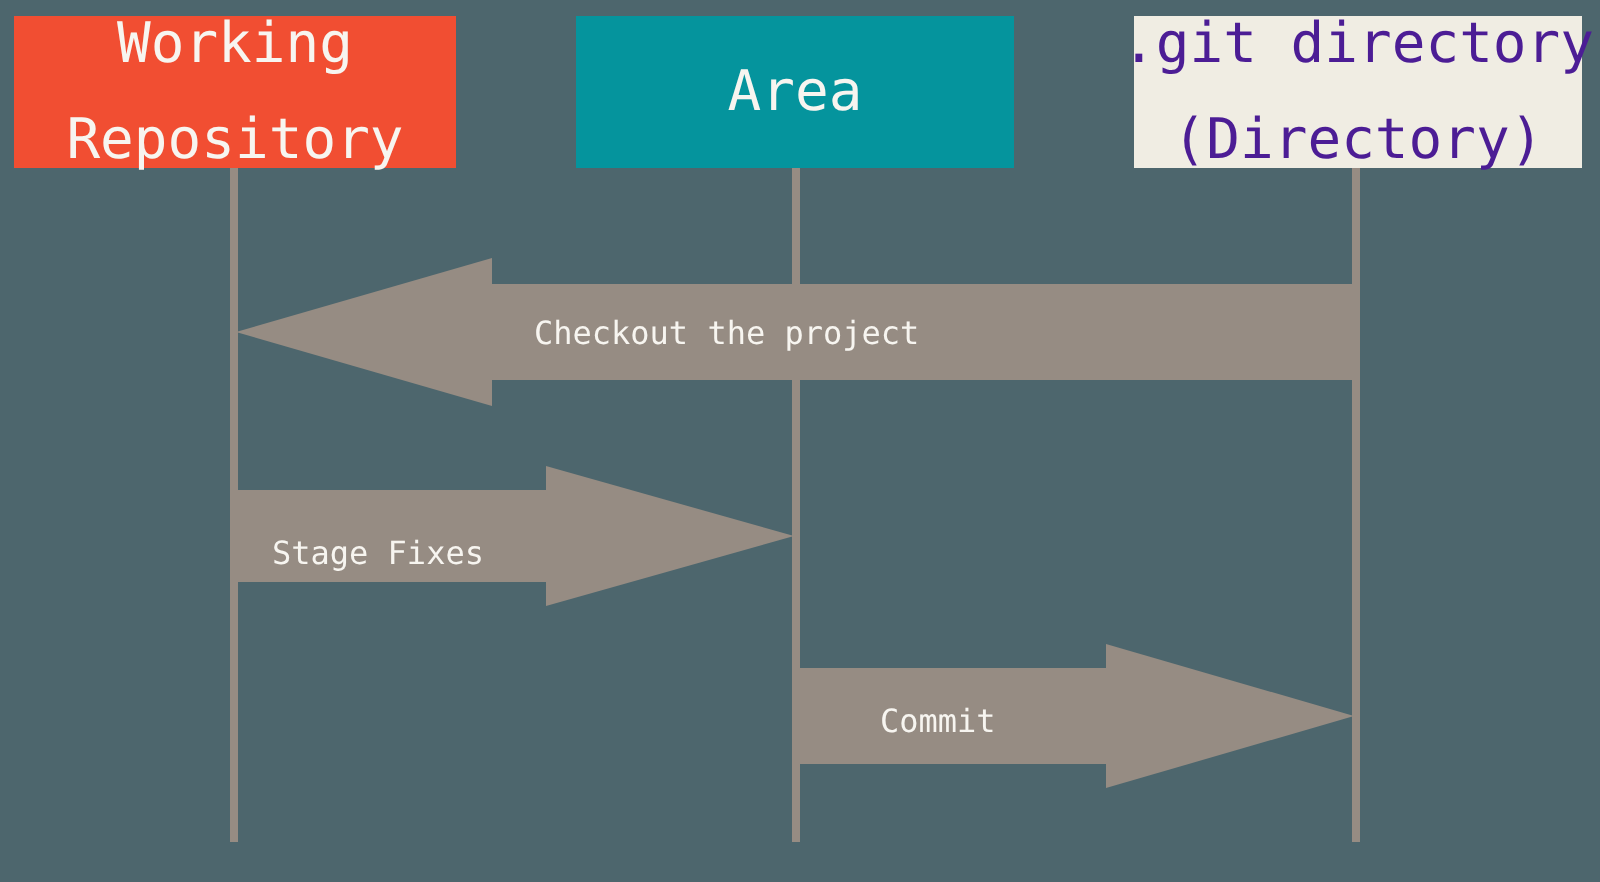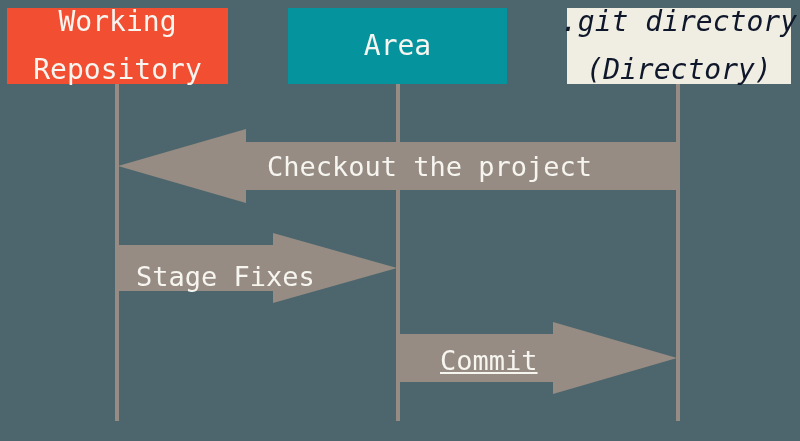--- a/index.html
+++ b/index.html
@@ -25,21 +25,21 @@
     align-items: center;
     justify-content: center;
     font-size: 28px;
     line-height: 28px;
     text-align: center;
     white-space: pre;
     gap: 20px;
   }
   .box-working { left: 7px;   width: 221px; background: #F14E32; color: #F7F5F0; }
   .box-staging { left: 288px; width: 219px; background: #05949D; color: #F7F5F0; }
-  .box-gitdir  { left: 567px; width: 224px; background: #F0EDE3; color: #0f172a; font-style: italic; }
+  .box-gitdir  { left: 567px; width: 224px; background: #F0EDE3; color: #4c1d95; }
 
   
   .lifeline {
     position: absolute;
     top: 84px;
     width: 4px;
     height: 337px;
     background: #968C83;
     z-index: 1;
   }
@@ -53,21 +53,21 @@
     position: absolute;
     background: #968C83;
   }
   .arrow-head {
     position: absolute;
     width: 0;
     height: 0;
   }
   .arrow-label {
     position: absolute;
-    font-size: 27px;
+    font-size: 16px;
     color: #F7F5F0;
     white-space: pre;
     display: flex;
     align-items: center;
   }
 
   
   .arrow-checkout { left: 118px; top: 129px; width: 560px; height: 74px; }
   .arrow-checkout .arrow-head {
     left: 0; top: 0;
@@ -91,21 +91,21 @@
 
   
   .arrow-commit { left: 398px; top: 322px; width: 279px; height: 72px; }
   .arrow-commit .arrow-body { left: 0; top: 12px; width: 155px; height: 48px; }
   .arrow-commit .arrow-head {
     left: 155px; top: 0;
     border-top: 36px solid transparent;
     border-bottom: 36px solid transparent;
     border-left: 124px solid #968C83;
   }
-  .arrow-commit .arrow-label { left: 42px; top: 12px; height: 52px; text-decoration: underline; }
+  .arrow-commit .arrow-label { left: 42px; top: 12px; height: 52px; }
 </style>
 </head>
 <body>
 
 <div class="stage">
 
   <div class="box box-working">
     <span>Working</span>
     <span>Repository</span>
   </div>

